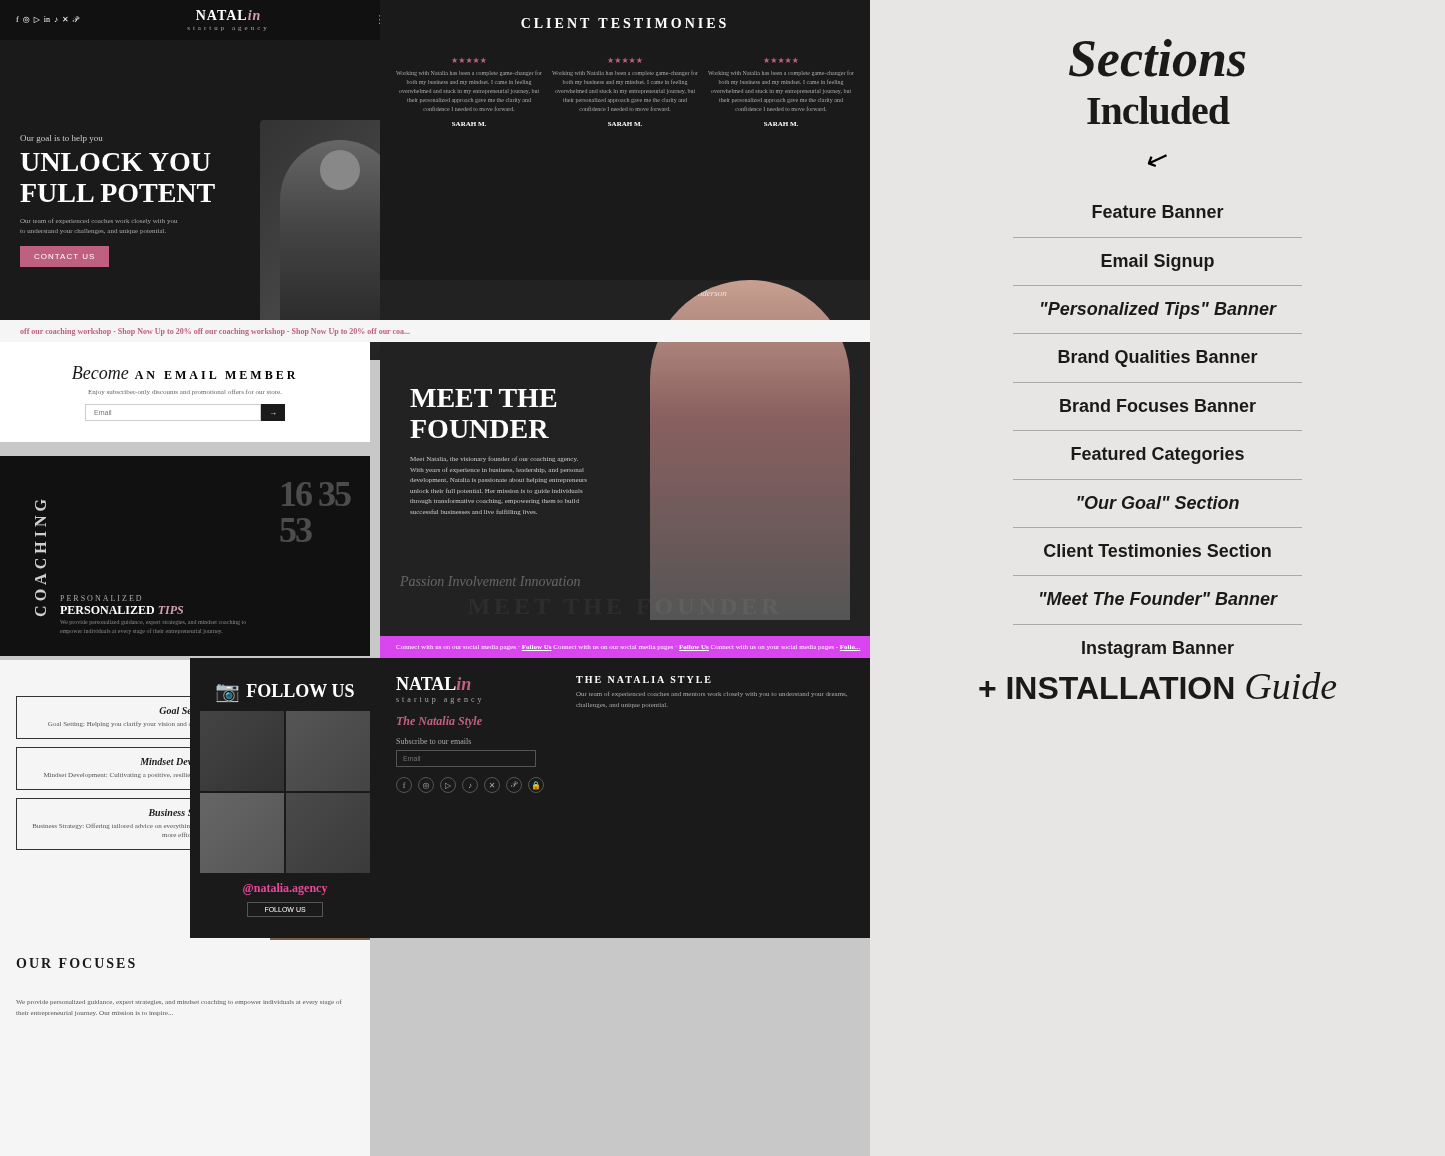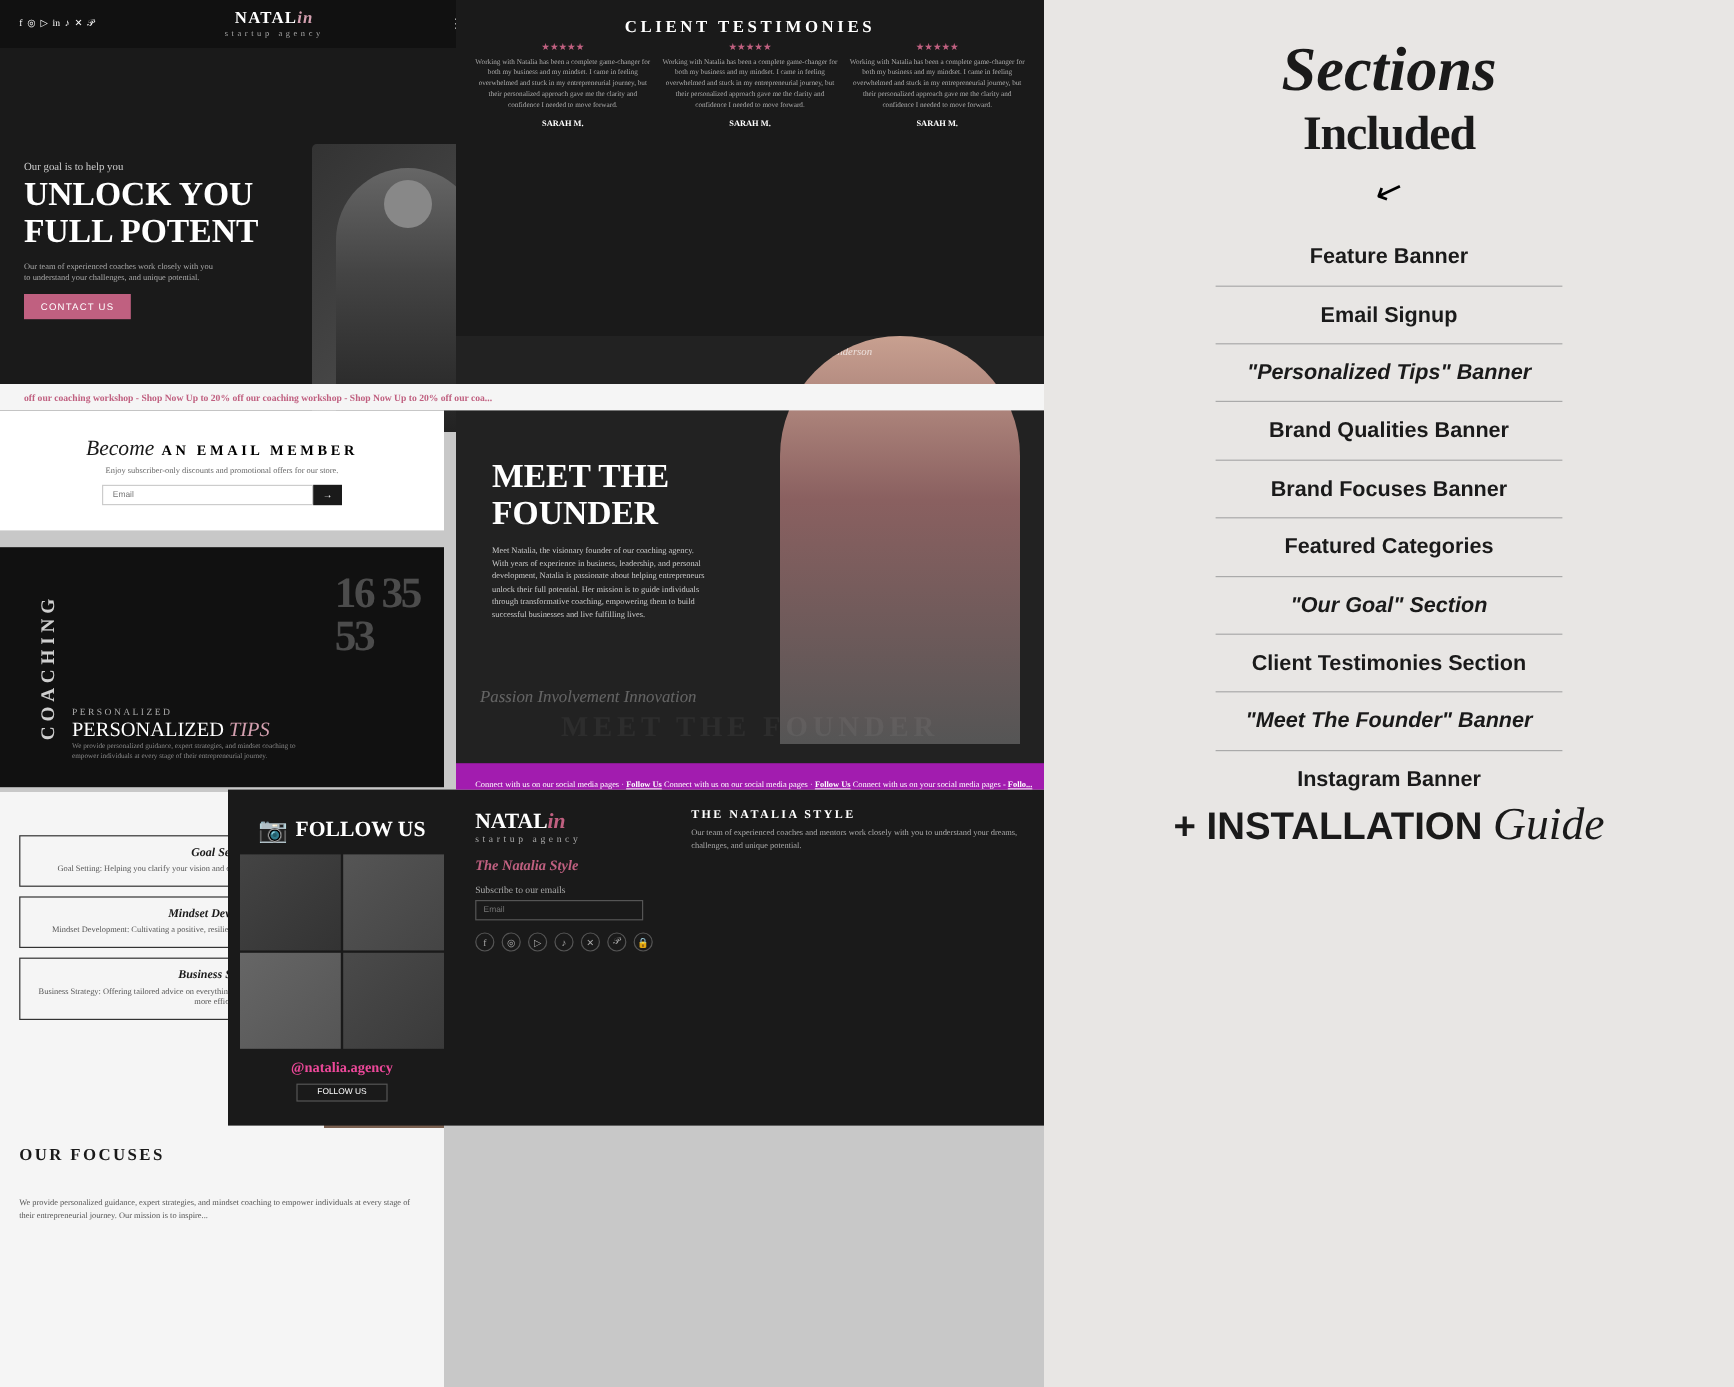--- a/index.html
+++ b/index.html
@@ -274,21 +274,21 @@
       z-index: 6;
     }
 
     .testimonies-title {
       font-size: 14px;
       font-weight: 900;
       color: #fff;
       text-align: center;
       letter-spacing: 3px;
       text-transform: uppercase;
-      margin-bottom: 3px;
+      margin-bottom: 24px;
     }
 
     .testimonies-grid {
       display: flex;
       gap: 10px;
     }
 
     .testimony-card {
       flex: 1;
       text-align: center;
@@ -382,23 +382,23 @@
       font-size: 14px;
       font-style: italic;
       color: rgba(255,255,255,0.3);
     }
 
     
     .social-bar {
       position: absolute;
       top: 636px; left: 380px;
       width: 490px; height: 22px;
-      background: #a21caf;
-      display: flex;
-      align-items: flex-end;
+      background: #d946ef;
+      display: flex;
+      align-items: center;
       z-index: 10;
       overflow: hidden;
     }
 
     .social-bar-text {
       font-size: 7px;
       color: #fff;
       padding: 0 16px;
       white-space: nowrap;
     }
@@ -713,22 +713,22 @@
       left: 60px; bottom: 20px; right: 10px;
     }
 
     .personalized-label {
       font-size: 8px;
       color: #aaa;
       letter-spacing: 2px;
     }
 
     .personalized-tips {
-      font-size: 17px;
-      font-weight: 400;
+      font-size: 12px;
+      font-weight: 700;
       color: #fff;
     }
 
     .personalized-tips-italic {
       font-style: italic;
       color: #d4a0b0;
     }
 
     .personalized-desc {
       font-size: 6px;

